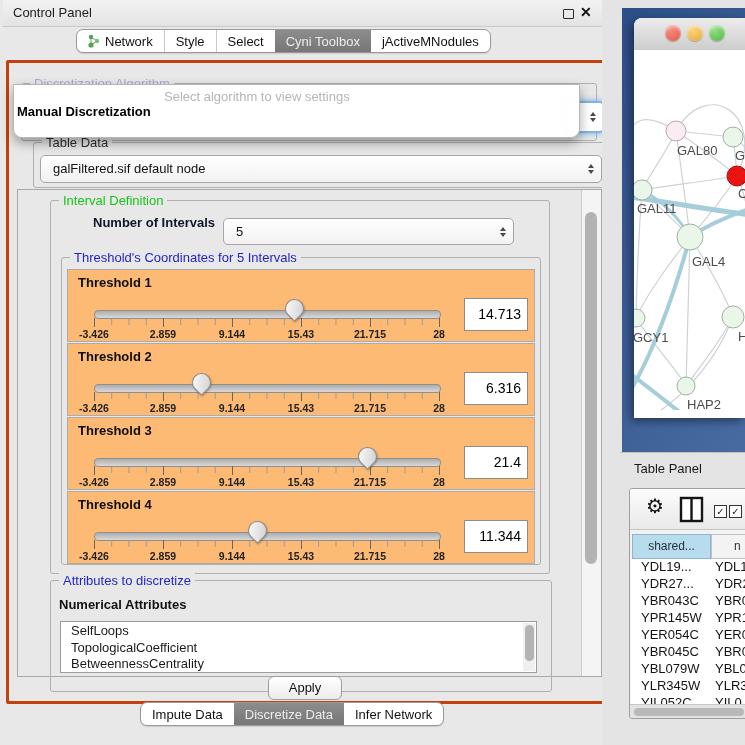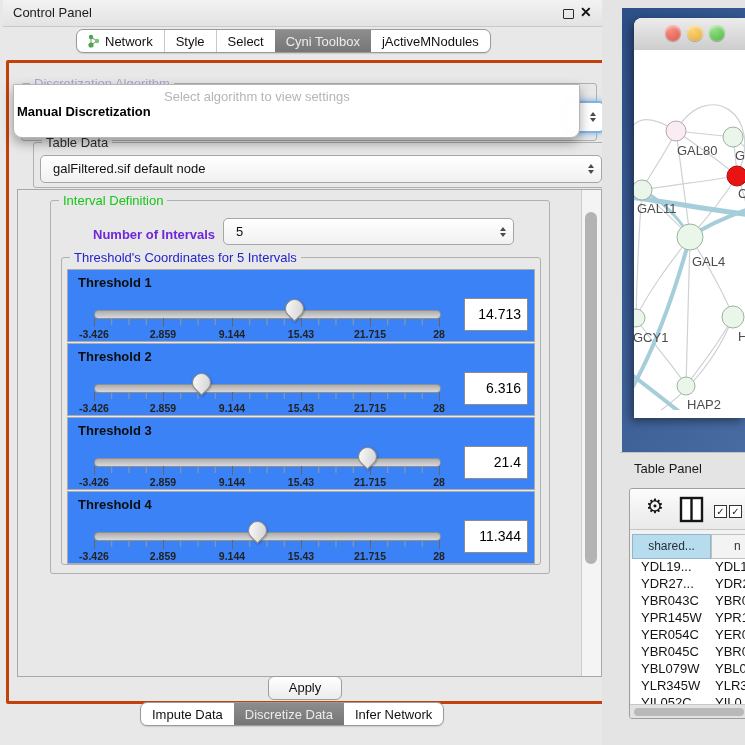--- a/index.html
+++ b/index.html
@@ -57,25 +57,25 @@
           border-bottom:4.5px solid #4a4a4a;}
   .tri-down{width:0;height:0;border-left:3.5px solid transparent;border-right:3.5px solid transparent;
             border-top:4.5px solid #4a4a4a;}
 
   
   .scroll-area{left:14px;top:186px;width:583px;height:486px;border:1px solid #a8a8a8;background:#e8e8e8;}
   .vscroll{position:absolute;right:0;top:0;width:19px;height:100%;background:#f4f4f4;border-left:1px solid #cccccc;}
   .vscroll .vthumb{position:absolute;left:3px;top:22px;width:12px;height:352px;background:#b3b3b3;border-radius:6px;}
 
   .interval-group{left:32px;top:10px;width:498px;height:372px;}
-  .num-label{position:absolute;left:42px;top:26px;font-size:13px;font-weight:bold;color:#6d28d9;}
+  .num-label{position:absolute;left:42px;top:14px;font-size:13px;font-weight:bold;color:#0f172a;}
   .num-combo{left:172px;top:17px;width:289px;height:25px;line-height:25px;}
   .thr-group{left:10px;top:56px;width:478px;height:306px;}
 
-  .threshold-panel{position:absolute;left:5px;width:466px;height:71px;border:1px solid #ababab;background:#3b82f6;}
+  .threshold-panel{position:absolute;left:5px;width:466px;height:71px;border:1px solid #ababab;background:#fdba74;}
   .thr-label{position:absolute;left:10px;top:5px;font-size:13px;font-weight:bold;color:#0d0d0d;}
   .track{position:absolute;left:26px;top:40px;width:345px;height:7px;border:1px solid #8f8f8f;border-radius:4px;
          background:linear-gradient(#adadad,#d9d9d9);}
   .thumb{position:absolute;top:29px;width:17px;height:17px;border:1px solid #8a8a8a;
          background:linear-gradient(145deg,#fdfdfd,#cfcfcf);border-radius:50% 50% 50% 0;
          transform:rotate(-45deg);box-shadow:0 1px 2px rgba(0,0,0,.3);z-index:2;}
   .slider-scale{position:absolute;left:26px;top:48px;width:345px;height:22px;}
   .minor-ticks{position:absolute;left:0;top:1px;width:100%;height:6px;
                background:linear-gradient(to right,#9a9a9a 1px,transparent 1px);background-size:5% 100%;}
   .major-tick{position:absolute;top:0;width:1px;height:9px;background:#666;}
@@ -268,20 +268,34 @@
               <span class="major-tick" style="left: 80%;"></span>
               <span class="tick-label" style="left: 80%;">21.715</span>
               <span class="major-tick" style="left: 100%;"></span>
               <span class="tick-label" style="left: 100%;">28</span>
             </span>
             <span class="valbox">11.344</span>
           </div>
       </div>
     </div>
 
+    <div class="group attr-group">
+      <span class="gtitle gt-blue">Attributes to discretize</span>
+      <span class="attr-sub">Numerical Attributes</span>
+      <div class="attr-list">
+        <div id="attr-items">
+            <div class="attr-item">SelfLoops</div>
+            <div class="attr-item">TopologicalCoefficient</div>
+            <div class="attr-item">BetweennessCentrality</div>
+          </div>
+        <div class="list-scroll">
+            <div class="list-thumb"></div>
+          </div>
+      </div>
+    </div>
 
     <div class="vscroll">
         <div class="vthumb"></div>
       </div>
   </div>
 
   <div class="abs apply-btn" style="left:259px;top:613px;">Apply</div>
 </div>
 
 <div class="abs popup">

